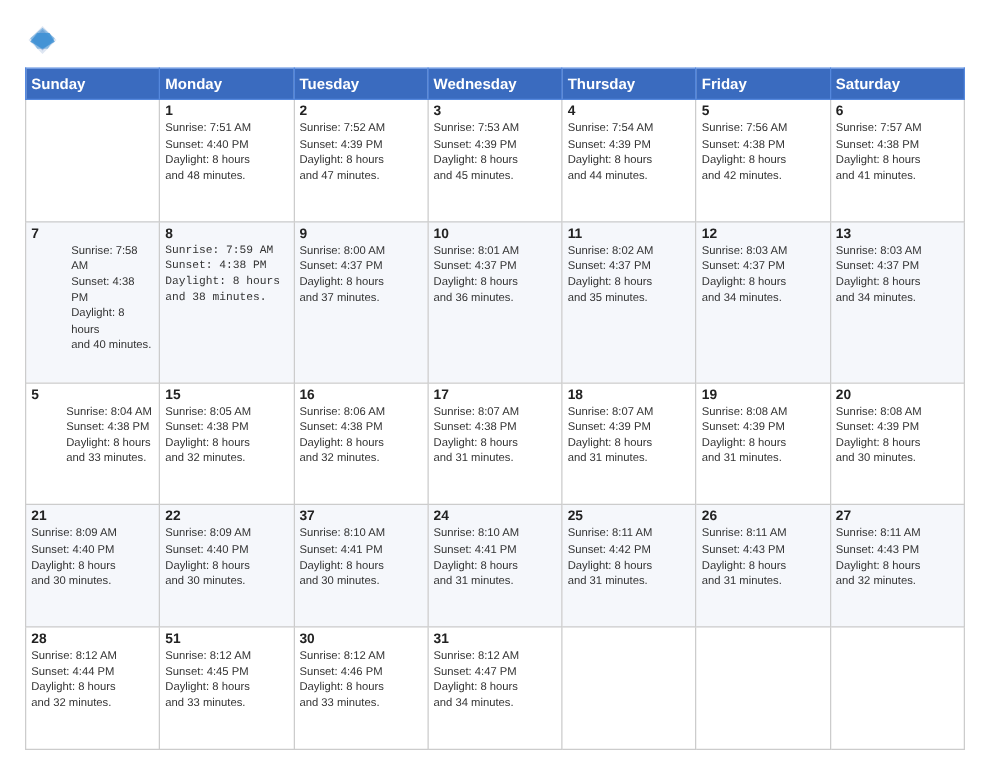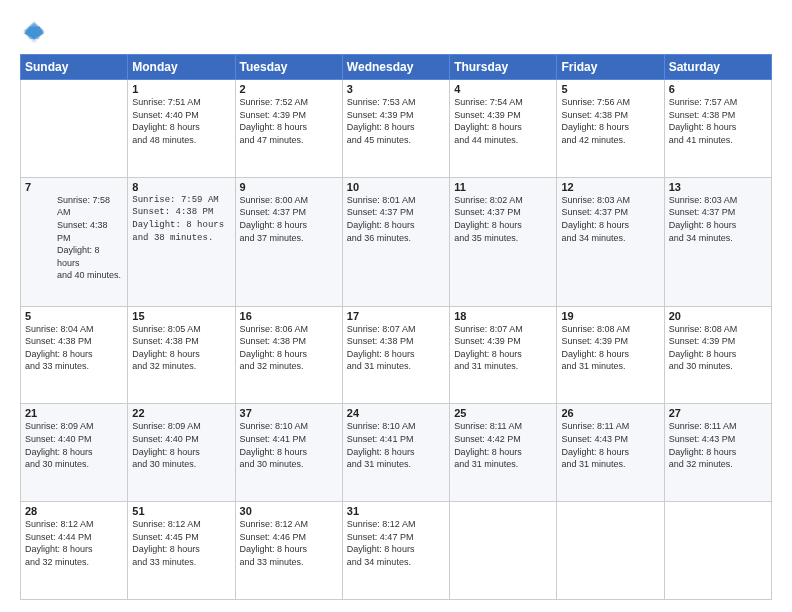--- a/index.html
+++ b/index.html
@@ -225,21 +225,21 @@
             <span class="day-number">13</span>
             <div class="day-info" style="white-space: pre-line;">Sunrise: 8:03 AM
 Sunset: 4:37 PM
 Daylight: 8 hours
 and 34 minutes.</div>
           </td>
         </tr>
         <tr>
           <td>
             <span class="day-number">5</span>
-            <div class="day-info" style="white-space: pre-line;">Sunrise: 8:04 AM
+            <div class="day-info" style="white-space: pre-line; margin-left: 28px;">Sunrise: 8:04 AM
 Sunset: 4:38 PM
 Daylight: 8 hours
 and 33 minutes.</div>
           </td>
           <td>
             <span class="day-number">15</span>
             <div class="day-info" style="white-space: pre-line;">Sunrise: 8:05 AM
 Sunset: 4:38 PM
 Daylight: 8 hours
 and 32 minutes.</div>

